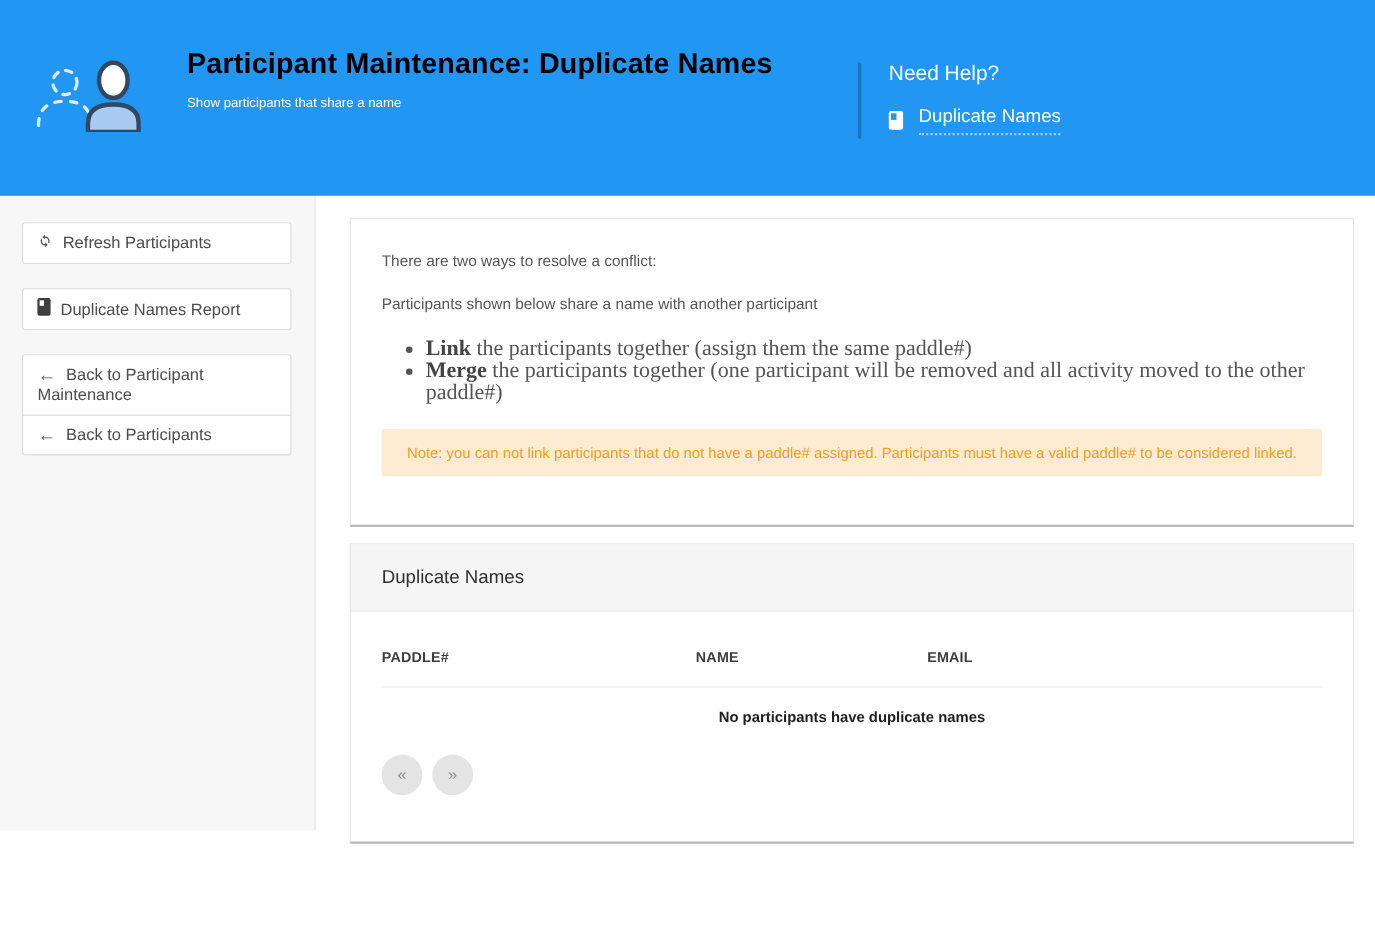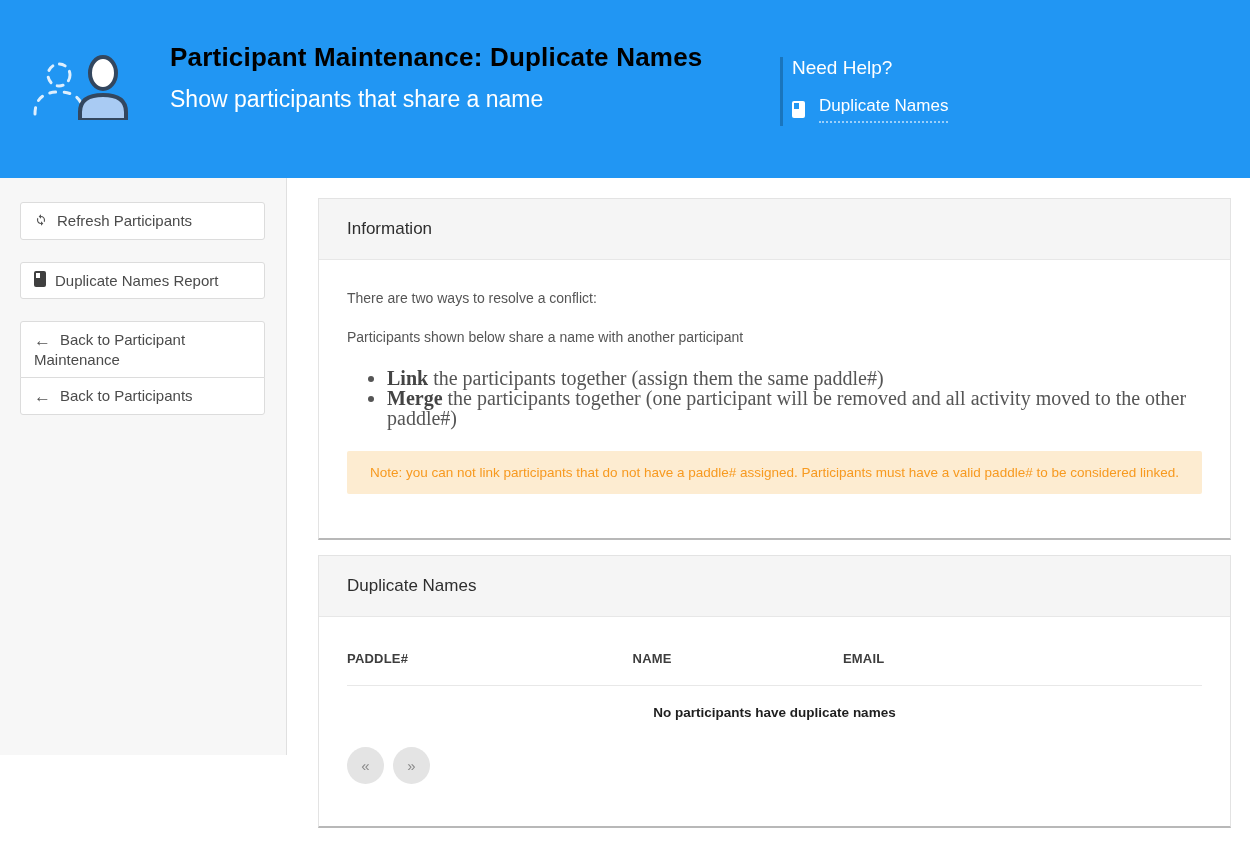--- a/index.html
+++ b/index.html
@@ -12,26 +12,26 @@
   
   .app-header {
     position:relative; height:178px; background:#2196f3;
   }
   .header-icon { position:absolute; left:28px; top:50px; }
   .header-text { position:absolute; left:170px; top:42px; }
   .page-title {
     color:#000000; font-size:26px; font-weight:700; letter-spacing:.2px;
   }
   .page-subtitle {
-    color:#fff; font-size:23px; font-weight:400; margin-top:13px;
+    color:#fff; font-size:12px; font-weight:400; margin-top:13px;
   }
   .need-help {
     position:absolute; left:780px; top:57px;
     border-left:3px solid rgba(0,0,0,.22);
-    padding-left:9px; min-height:69px;
+    padding-left:25px; min-height:69px;
   }
   .nh-title { color:#fff; font-size:19px; }
   .nh-link-row {
     display:flex; align-items:center; gap:14px; margin-top:17px;
     cursor:pointer; text-decoration:none;
   }
   .nh-link {
     color:#fff; font-size:17px; padding-bottom:5px;
     border-bottom:2px dotted rgba(255,255,255,.55);
   }
@@ -163,21 +163,20 @@
       </button>
       <button class="side-btn">
         <span class="btn-icon arrow-glyph">←</span><span>Back to Participants</span>
       </button>
     </div>
   </aside>
 
   <main class="main">
 
     <section class="panel">
-      <div class="panel-heading">Information</div>
       <div class="panel-body">
         <p>There are two ways to resolve a conflict:</p>
         <p>Participants shown below share a name with another participant</p>
         <ul>
           <li><b>Link</b><span> the participants together (assign them the same paddle#)</span></li>
           <li><b>Merge</b><span> the participants together (one participant will be removed and all activity moved to the other paddle#)</span></li>
         </ul>
         <div class="note-box">Note: you can not link participants that do not have a paddle# assigned. Participants must have a valid paddle# to be considered linked.</div>
       </div>
     </section>

